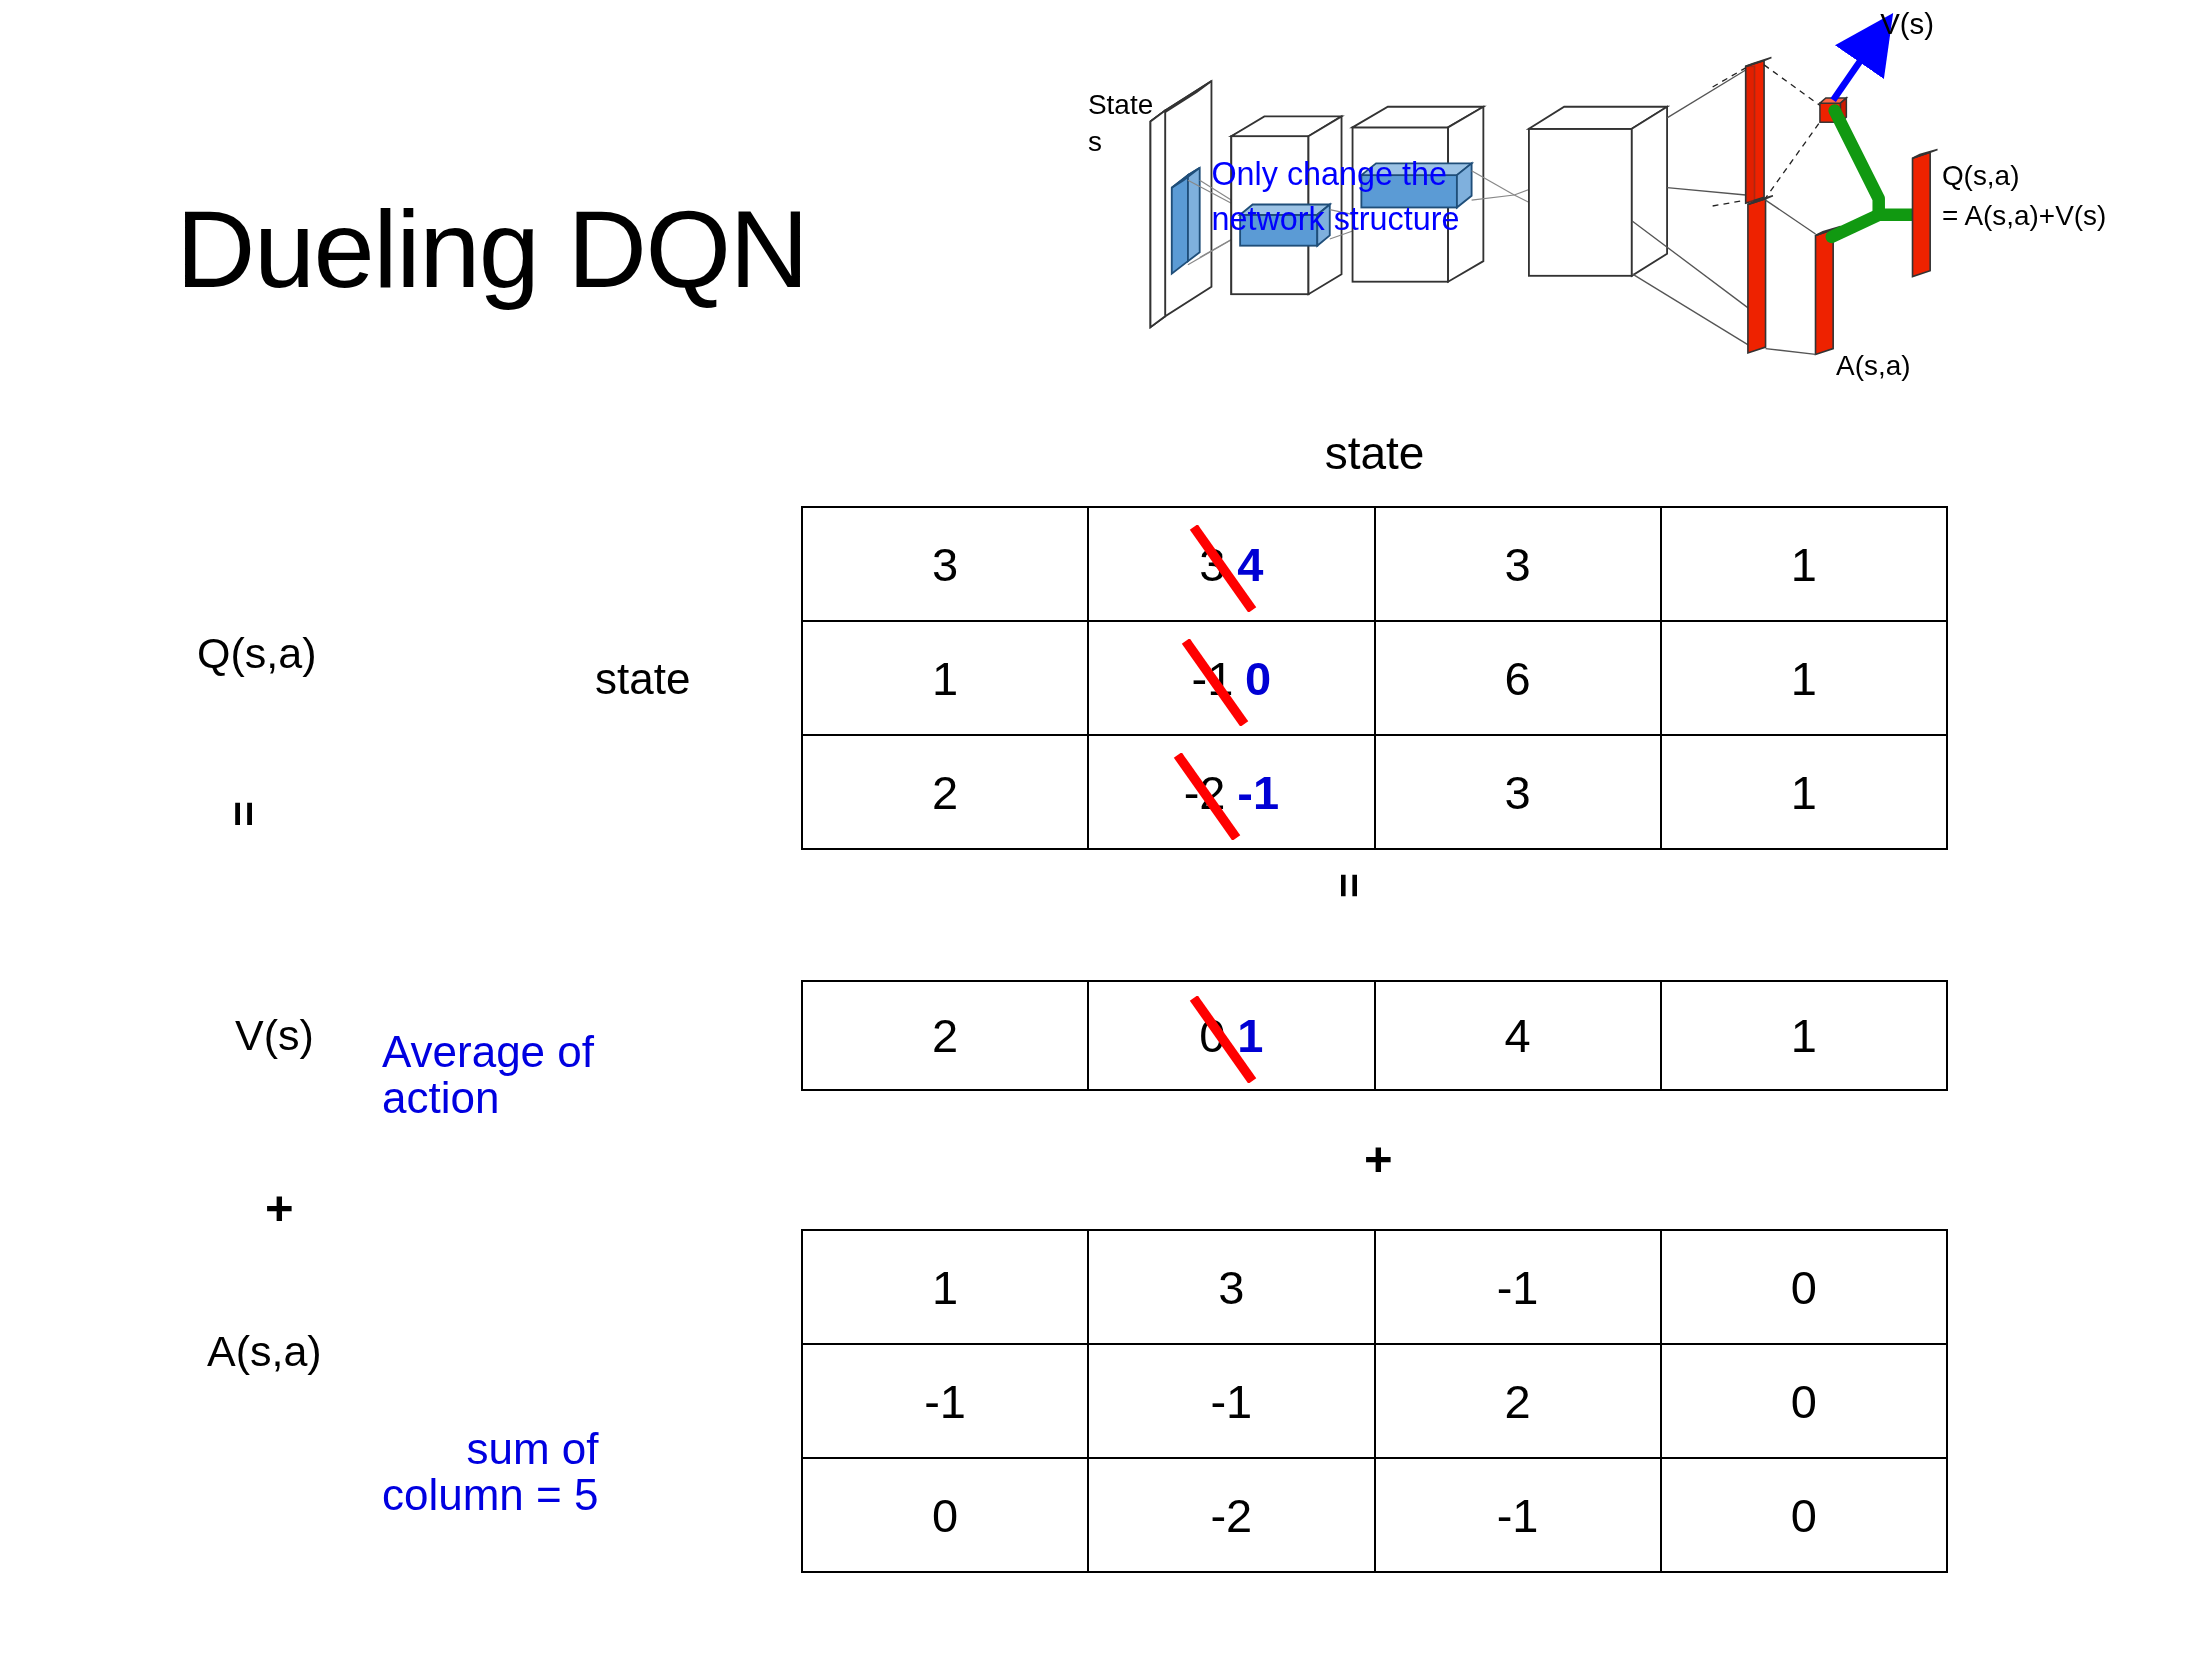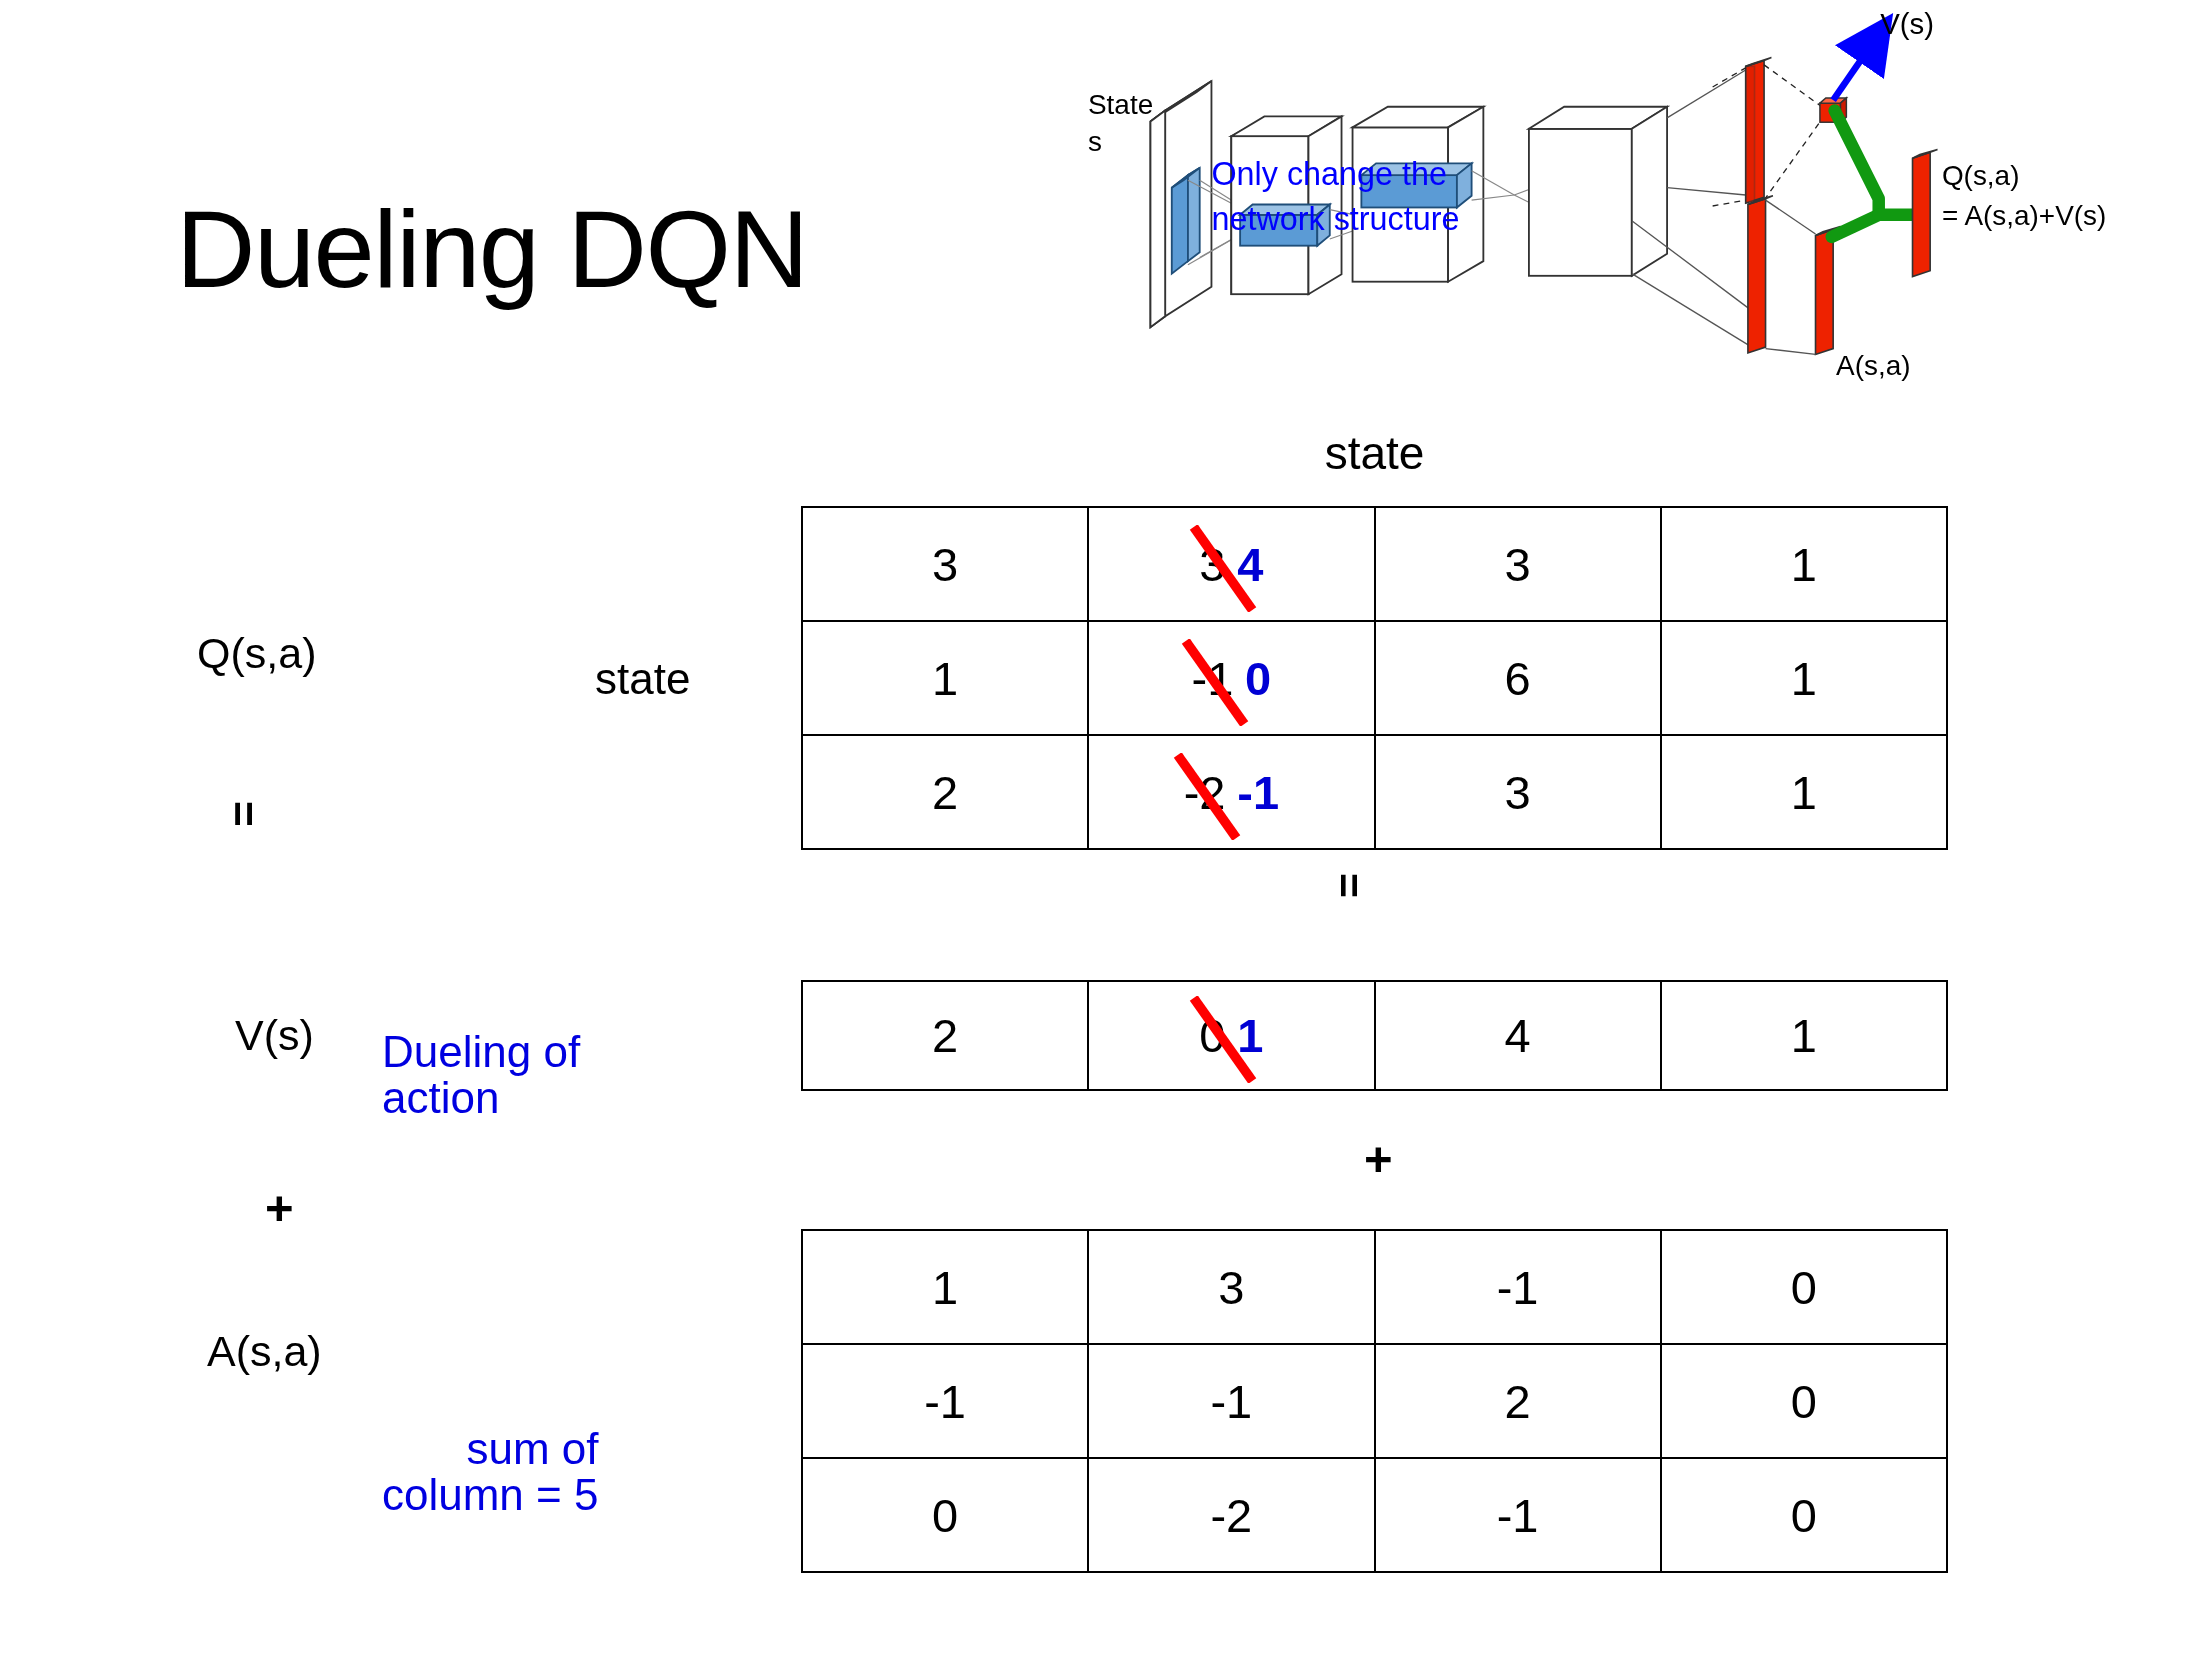--- a/index.html
+++ b/index.html
@@ -325,21 +325,21 @@
     </tr>
   </tbody>
     </table>
 </div>
 
 <div class="abs lbl" id="q-label">Q(s,a)</div>
 <div class="abs lbl" id="action-label">state</div>
 <div class="abs lbl" id="eq-left">=</div>
 <div class="abs lbl" id="v-label">V(s)</div>
 <div class="abs bluelbl" id="avg-label">
-  <div>Dueling of</div>
+  <div>Average of</div>
   <div>action</div>
 </div>
 <div class="abs lbl" id="plus-left">+</div>
 <div class="abs lbl" id="a-label">A(s,a)</div>
 <div class="abs bluelbl" id="sum-label">
   <div>sum of</div>
   <div>column = 5</div>
 </div>
 
 <div class="abs lbl" id="eq-mid">=</div>

